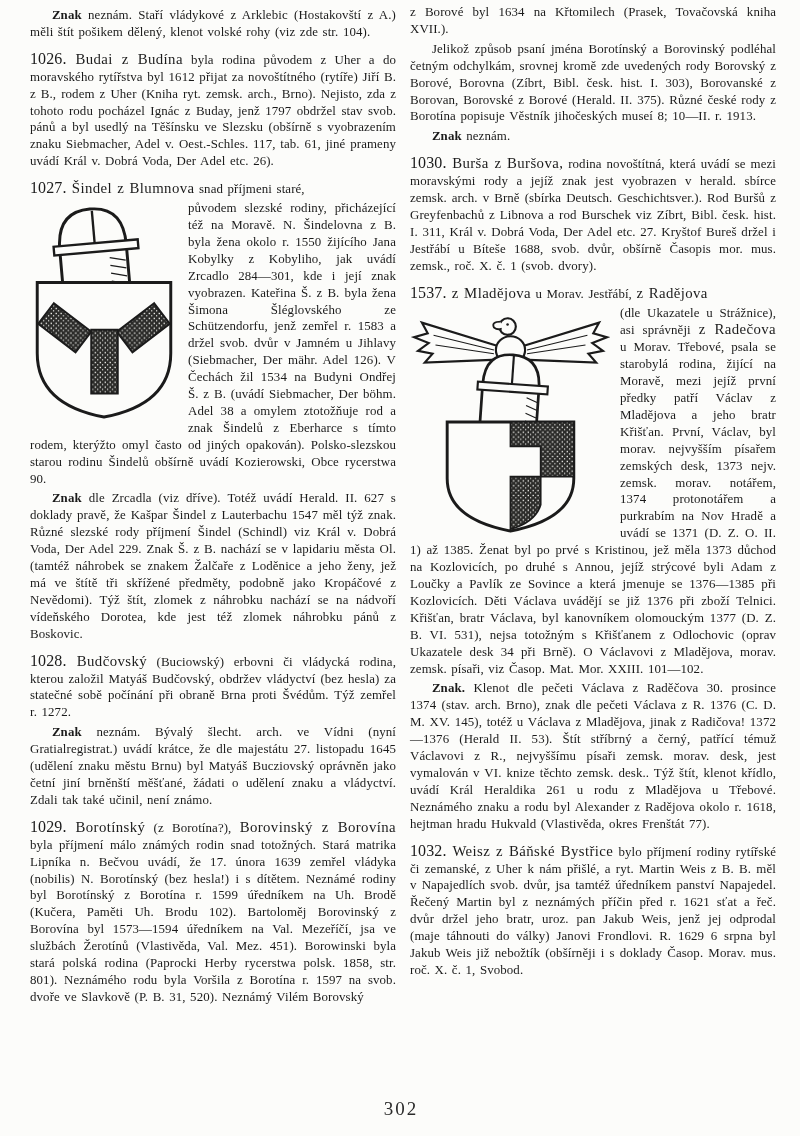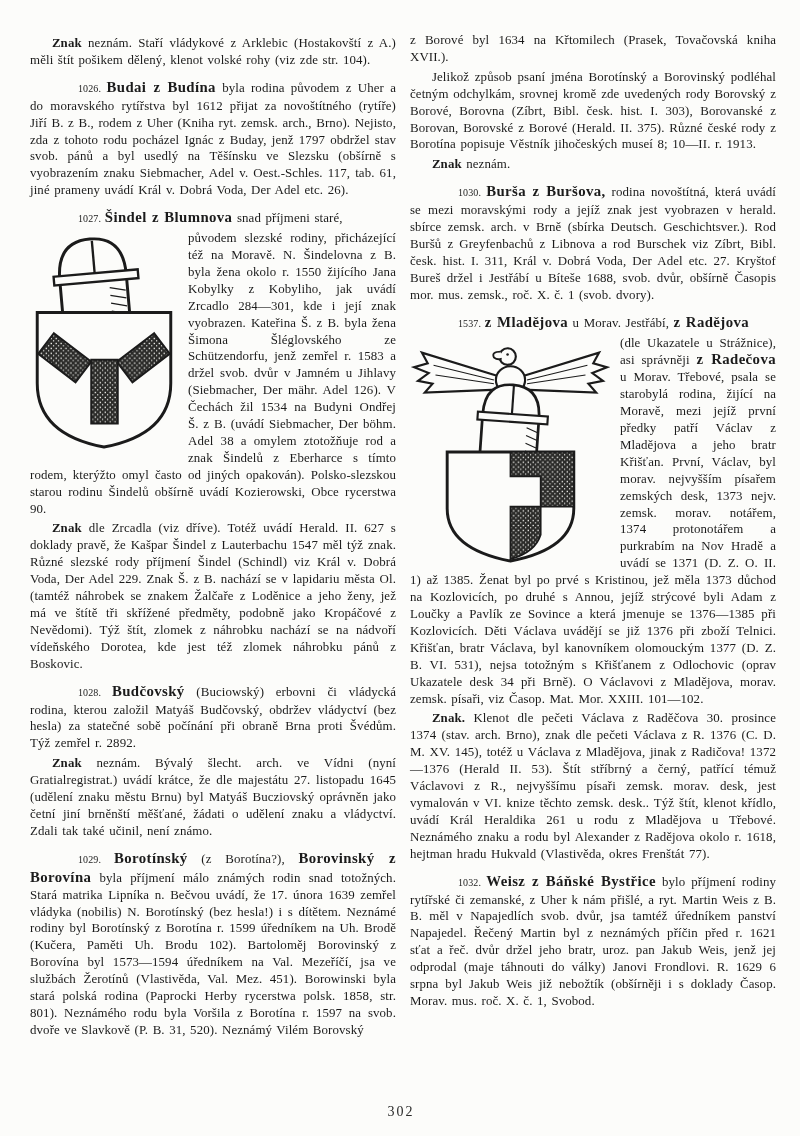--- a/index.html
+++ b/index.html
@@ -1,38 +1,38 @@
 <!DOCTYPE html>
 <html><head>
 <meta charset="utf-8">
 <style>
   html,body{margin:0;padding:0;background:#e8e8e6;}
   .page{
     width:800px;height:1136px;margin:0 auto;position:relative;
     background:#fcfcfa;color:#1b1b1b;overflow:hidden;
     font-family:"Liberation Serif","DejaVu Serif",serif;
   }
-  .columns{display:flex;gap:14px;padding:32px 24px 0 30px;}
+  .columns{display:flex;gap:14px;padding:4px 24px 0 30px;}
   .col{
     width:366px;text-align:justify;
     font-size:12.9px;line-height:16.9px;
     letter-spacing:0.1px;word-spacing:1.2px;
   }
   .para{margin:0 0 2px 0;}
   .para.indent{text-indent:1.7em;margin-top:3px;}
   .para.entry{margin-top:10px;text-indent:0;}
   .seg-n{font-weight:normal;}
   .seg-b{font-weight:bold;}
-  .seg-h{font-weight:bold;font-size:14.8px;letter-spacing:0.4px;}
-  .seg-hn{font-size:10px;margin-left:48px;}
+  .seg-h{font-weight:normal;font-size:14.8px;letter-spacing:0.4px;}
+  .seg-hn{font-size:16px;}
   .shield-float{float:left;margin:4px 10px 2px 0;}
   .shield-float svg{display:block;}
   .page-number{
     position:absolute;left:2px;right:0;bottom:16px;text-align:center;
-    font-size:14px;letter-spacing:2px;color:#2a2a2a;
+    font-size:19px;letter-spacing:2px;color:#2a2a2a;
   }
 </style>
 </head>
 <body>
 
 <div class="page">
   <div class="columns">
     <div class="col">
         <p class="para indent"><span class="seg-b">Znak</span><span class="seg-n"> neznám. Staří vládykové z Arklebic (Hostakovští z A.) měli štít pošikem dělený, klenot volské rohy (viz zde str. 104).</span></p>
         <p class="para entry"><span class="seg-hn">1026. </span><span class="seg-h">Budai z Budína</span><span class="seg-n"> byla rodina původem z Uher a do moravského rytířstva byl 1612 přijat za novoštítného (rytíře) Jiří B. z B., rodem z Uher (Kniha ryt. zemsk. arch., Brno). Nejisto, zda z tohoto rodu pocházel Ignác z Buday, jenž 1797 obdržel stav svob. pánů a byl usedlý na Těšínsku ve Slezsku (obšírně s vyobrazením znaku Siebmacher, Adel v. Oest.-Schles. 117, tab. 61, jiné prameny uvádí Král v. Dobrá Voda, Der Adel etc. 26).</span></p>
@@ -59,21 +59,21 @@
       <g fill="url(#shingle1)" stroke="#1b1b1b" stroke-width="2">
         <path d="M24,101 L62,130 L46,151 L8,122 Z"></path>
         <path d="M126,101 L88,130 L104,151 L142,122 Z"></path>
         <path d="M62,128 L89,128 L89,193 L62,193 Z"></path>
       </g>
     </g>
   </svg>
 </div>
         <p class="para"><span class="seg-n">původem slezské rodiny, přicházející též na Moravě. N. Šindelovna z B. byla žena okolo r. 1550 žijícího Jana Kobylky z Kobyliho, jak uvádí Zrcadlo 284—301, kde i její znak vyobrazen. Kateřina Š. z B. byla žena Šimona Šléglovského ze Schützendorfu, jenž zemřel r. 1583 a držel svob. dvůr v Jamném u Jihlavy (Siebmacher, Der mähr. Adel 126). V Čechách žil 1534 na Budyni Ondřej Š. z B. (uvádí Siebmacher, Der böhm. Adel 38 a omylem ztotožňuje rod a znak Šindelů z Eberharce s tímto rodem, kterýžto omyl často od jiných opakován). Polsko-slezskou starou rodinu Šindelů obšírně uvádí Kozierowski, Obce rycerstwa 90.</span></p>
         <p class="para indent"><span class="seg-b">Znak</span><span class="seg-n"> dle Zrcadla (viz dříve). Totéž uvádí Herald. II. 627 s doklady pravě, že Kašpar Šindel z Lauterbachu 1547 měl týž znak. Různé slezské rody příjmení Šindel (Schindl) viz Král v. Dobrá Voda, Der Adel 229. Znak Š. z B. nachází se v lapidariu města Ol. (tamtéž náhrobek se znakem Žalčaře z Loděnice a jeho ženy, jež má ve štítě tři skřížené předměty, podobně jako Kropáčové z Nevědomi). Týž štít, zlomek z náhrobku nachází se na nádvoří vídeňského Dorotea, kde jest též zlomek náhrobku pánů z Boskovic.</span></p>
-        <p class="para entry"><span class="seg-hn">1028. </span><span class="seg-h">Budčovský</span><span class="seg-n"> (Buciowský) erbovni či vládycká rodina, kterou založil Matyáš Budčovský, obdržev vládyctví (bez hesla) za statečné sobě počínání při obraně Brna proti Švédům. Týž zemřel r. 2892.</span></p>
+        <p class="para entry"><span class="seg-hn">1028. </span><span class="seg-h">Budčovský</span><span class="seg-n"> (Buciowský) erbovni či vládycká rodina, kterou založil Matyáš Budčovský, obdržev vládyctví (bez hesla) za statečné sobě počínání při obraně Brna proti Švédům. Týž zemřel r. 1272.</span></p>
         <p class="para indent"><span class="seg-b">Znak</span><span class="seg-n"> neznám. Bývalý šlecht. arch. ve Vídni (nyní Gratialregistrat.) uvádí krátce, že dle majestátu 27. listopadu 1645 (udělení znaku městu Brnu) byl Matyáš Bucziovský oprávněn jako četní jiní brněnští měšťané, žádati o udělení znaku a vládyctví. Zdali tak také učinil, není známo.</span></p>
         <p class="para entry"><span class="seg-hn">1029. </span><span class="seg-h">Borotínský</span><span class="seg-n"> (z Borotína?), </span><span class="seg-h">Borovinský z Borovína</span><span class="seg-n"> byla příjmení málo známých rodin snad totožných. Stará matrika Lipníka n. Bečvou uvádí, že 17. února 1639 zemřel vládyka (nobilis) N. Borotínský (bez hesla!) i s dítětem. Neznámé rodiny byl Borotínský z Borotína r. 1599 úředníkem na Uh. Brodě (Kučera, Paměti Uh. Brodu 102). Bartoloměj Borovinský z Borovína byl 1573—1594 úředníkem na Val. Mezeříčí, jsa ve službách Žerotínů (Vlastivěda, Val. Mez. 451). Borowinski byla stará polská rodina (Paprocki Herby rycerstwa polsk. 1858, str. 801). Neznámého rodu byla Voršila z Borotína r. 1597 na svob. dvoře ve Slavkově (P. B. 31, 520). Neznámý Vilém Borovský</span></p>
       </div>
     <div class="col">
         <p class="para"><span class="seg-n">z Borové byl 1634 na Křtomilech (Prasek, Tovačovská kniha XVII.).</span></p>
         <p class="para indent"><span class="seg-n">Jelikož způsob psaní jména Borotínský a Borovinský podléhal četným odchylkám, srovnej kromě zde uvedených rody Borovský z Borové, Borovna (Zíbrt, Bibl. česk. hist. I. 303), Borovanské z Borovan, Borovské z Borové (Herald. II. 375). Různé české rody z Borotína popisuje Věstník jihočeských museí 8; 10—II. r. 1913.</span></p>
         <p class="para indent"><span class="seg-b">Znak</span><span class="seg-n"> neznám.</span></p>
         <p class="para entry"><span class="seg-hn">1030. </span><span class="seg-h">Burša z Buršova,</span><span class="seg-n"> rodina novoštítná, která uvádí se mezi moravskými rody a jejíž znak jest vyobrazen v herald. sbírce zemsk. arch. v Brně (sbírka Deutsch. Geschichtsver.). Rod Buršů z Greyfenbachů z Libnova a rod Burschek viz Zíbrt, Bibl. česk. hist. I. 311, Král v. Dobrá Voda, Der Adel etc. 27. Kryštof Bureš držel i Jestřábí u Bíteše 1688, svob. dvůr, obšírně Časopis mor. mus. zemsk., roč. X. č. 1 (svob. dvory).</span></p>
         <p class="para entry"><span class="seg-hn">1537. </span><span class="seg-h">z Mladějova</span><span class="seg-n"> u Morav. Jestřábí, </span><span class="seg-h">z Radějova</span></p>
         <div class="shield-float" style="width: 200px;">

